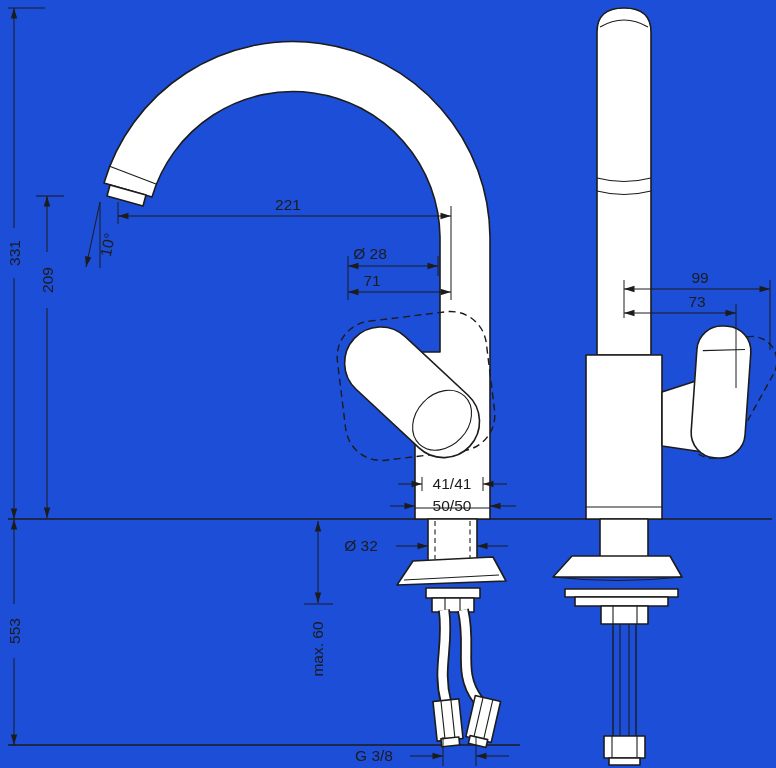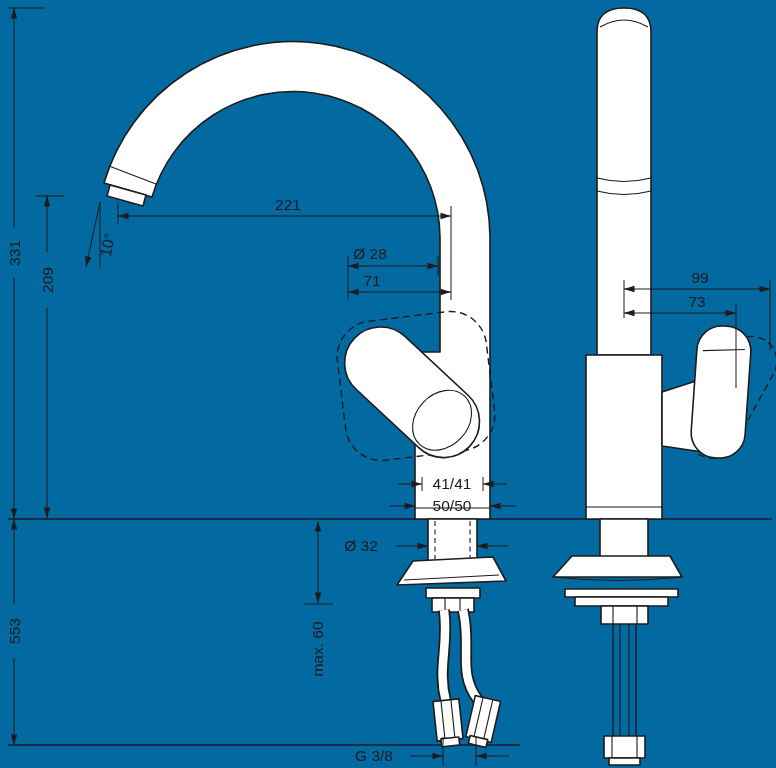--- a/index.html
+++ b/index.html
@@ -1,16 +1,16 @@
 <!DOCTYPE html>
 <html><head>
 <meta charset="utf-8">
 <style>
   html,body{margin:0;padding:0;background:#fff;}
-  .stage{position:relative;width:776px;height:768px;background:#0369a1;overflow:hidden;}
+  .stage{position:relative;width:776px;height:768px;background:#1d4ed8;overflow:hidden;}
   svg{position:absolute;left:0;top:0;}
   .o   {fill:#ffffff;stroke:#1c1c1c;stroke-width:1.6;stroke-linejoin:round;}
   .ln  {fill:none;stroke:#1c1c1c;stroke-width:1.4;}
   .tn  {fill:none;stroke:#1c1c1c;stroke-width:1.1;}
   .dsh {fill:none;stroke:#1c1c1c;stroke-width:1.4;stroke-dasharray:7 4.5;}
   .thr {fill:none;stroke:#1c1c1c;stroke-width:1.1;stroke-dasharray:5 3.5;}
   .dim {fill:none;stroke:#1c1c1c;stroke-width:1;}
   .hO  {fill:none;stroke:#1c1c1c;stroke-width:12;}
   .hI  {fill:none;stroke:#ffffff;stroke-width:8.5;}
   text.t{font:15.5px "Liberation Sans", sans-serif;fill:#1c1c1c;}

